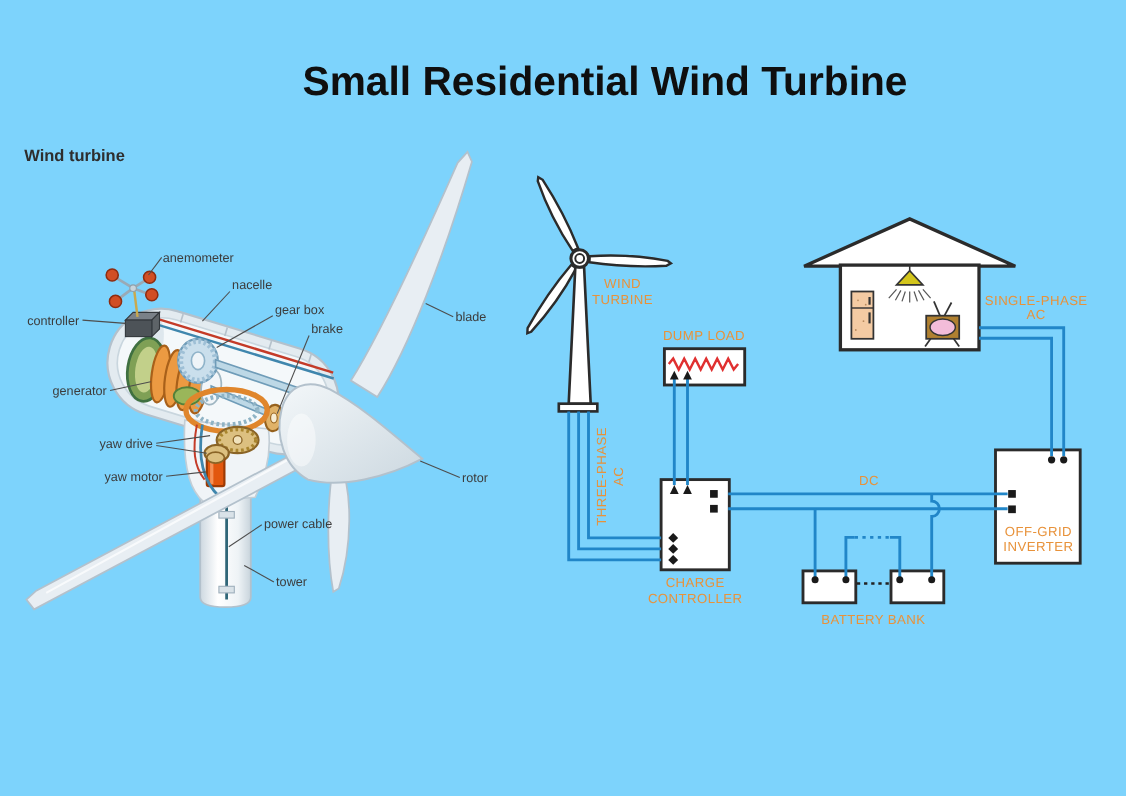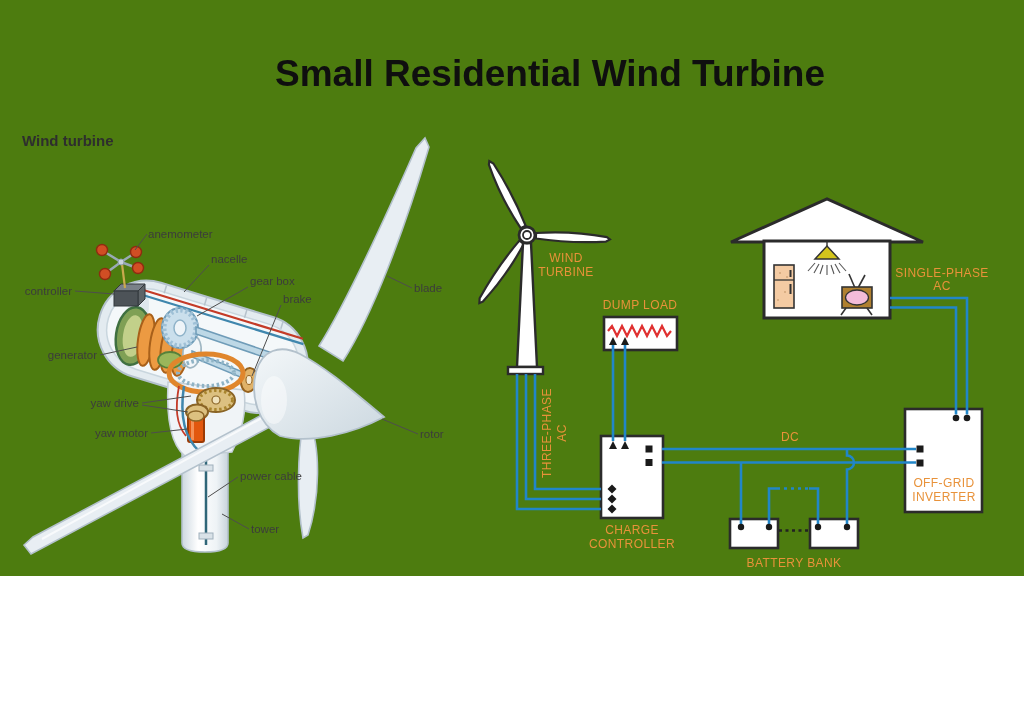--- a/index.html
+++ b/index.html
@@ -1,16 +1,16 @@
 <!DOCTYPE html>
 <html><head>
 <meta charset="utf-8">
 <style>
   html,body{margin:0;padding:0;background:#fff;}
-  .canvas{position:relative;width:1024px;height:576px;background:#4d7c0f;overflow:hidden;
+  .canvas{position:relative;width:1024px;height:724px;background:#7dd3fc;overflow:hidden;
           font-family:"Liberation Sans", sans-serif;}
   svg{display:block;}
   .title-text{font-family:"Liberation Sans",sans-serif;font-size:37px;font-weight:700;fill:#0f0f0f;}
   .ill-head{font-family:"Liberation Sans",sans-serif;font-size:15px;font-weight:700;fill:#2e2e2e;}
   .ill-label{font-family:"Liberation Sans",sans-serif;font-size:11.5px;fill:#3c3c3c;}
   .sch-label{font-family:"Liberation Sans",sans-serif;font-size:12px;letter-spacing:.4px;}
   .leader{stroke:#4d4d4d;stroke-width:1;fill:none;}
   .box{fill:#ffffff;stroke:#2b2b2b;stroke-width:2.6;}
   .box-thick{fill:#ffffff;stroke:#2b2b2b;stroke-width:3;}
   .wire{fill:none;stroke-width:2.6;}

